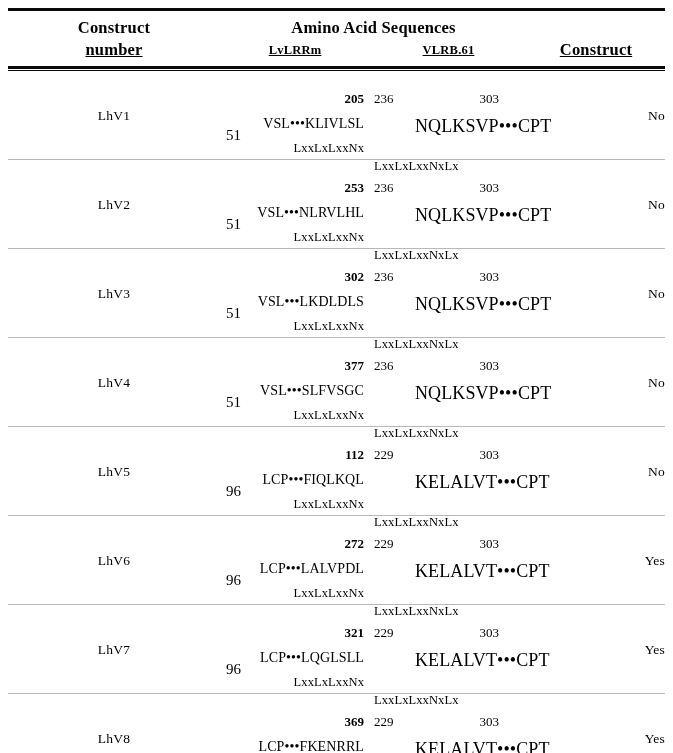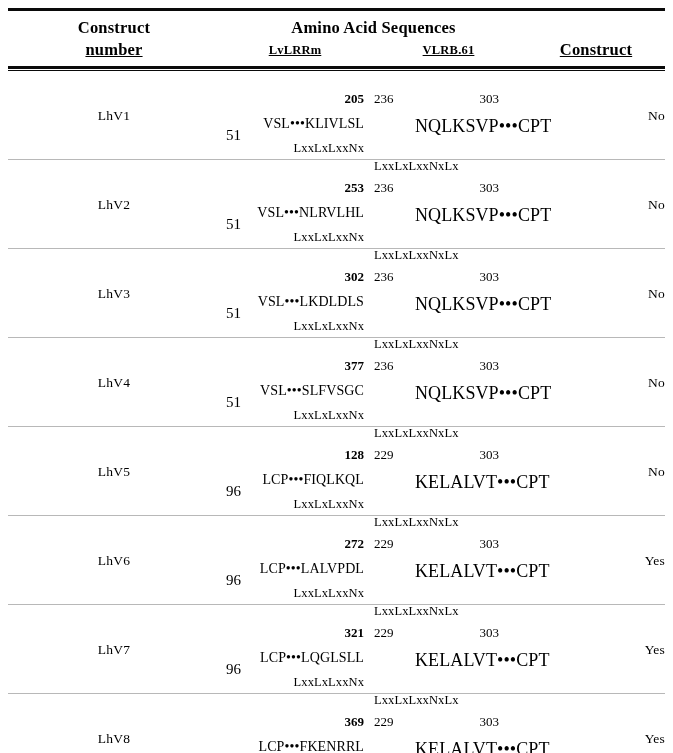--- a/index.html
+++ b/index.html
@@ -361,21 +361,21 @@
       </div>
       <div class="rule-light"></div>
       <div class="trow">
         <div class="cell-construct">
           <span>LhV5</span>
         </div>
         <div class="cell-seqblock">
           <div class="seq-line">
             <div class="seq-left">
               <span class="num-start">96</span>
-              <span class="num-end">128</span>
+              <span class="num-end">112</span>
             </div>
             <div class="seq-right">
               <span class="num-start-r">229</span>
               <span class="num-end-r">303</span>
             </div>
           </div>
           <div class="seq-line">
             <div class="seq-left">
               <span class="seq-text">LCP•••FIQLKQL</span>
             </div>

